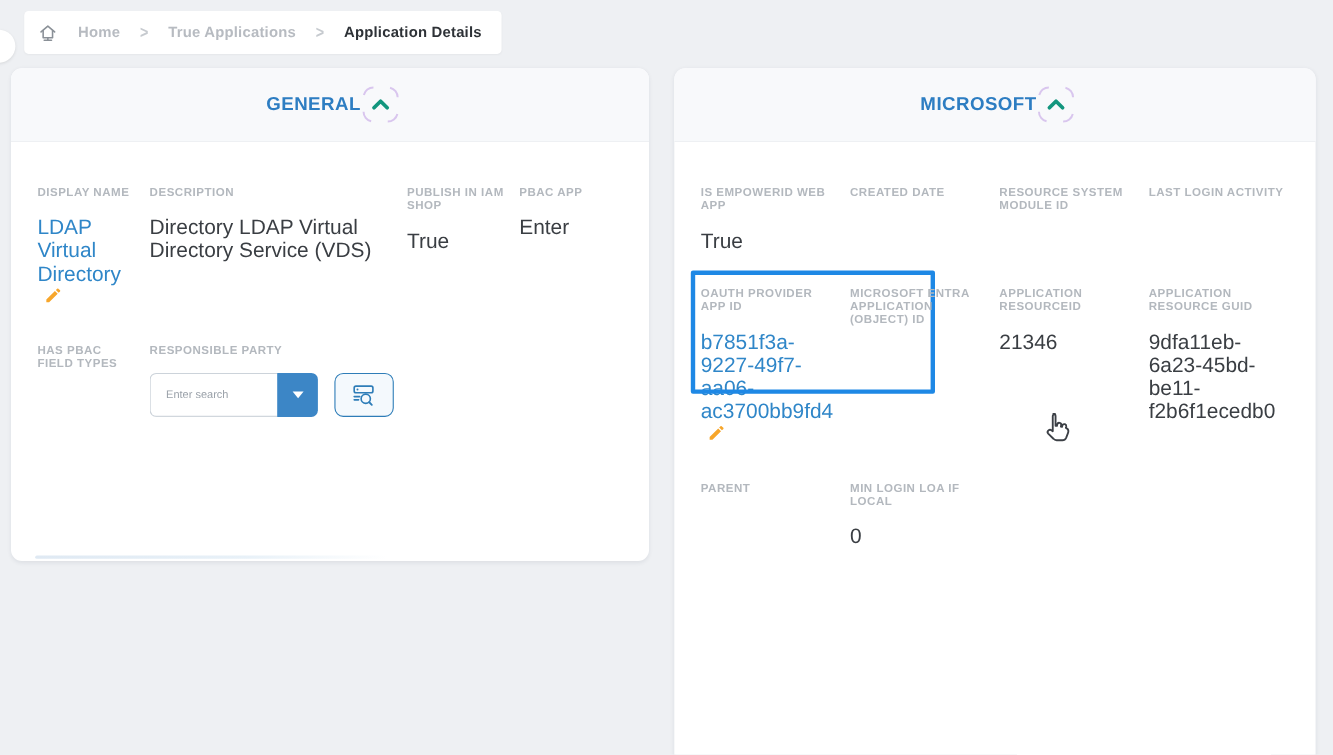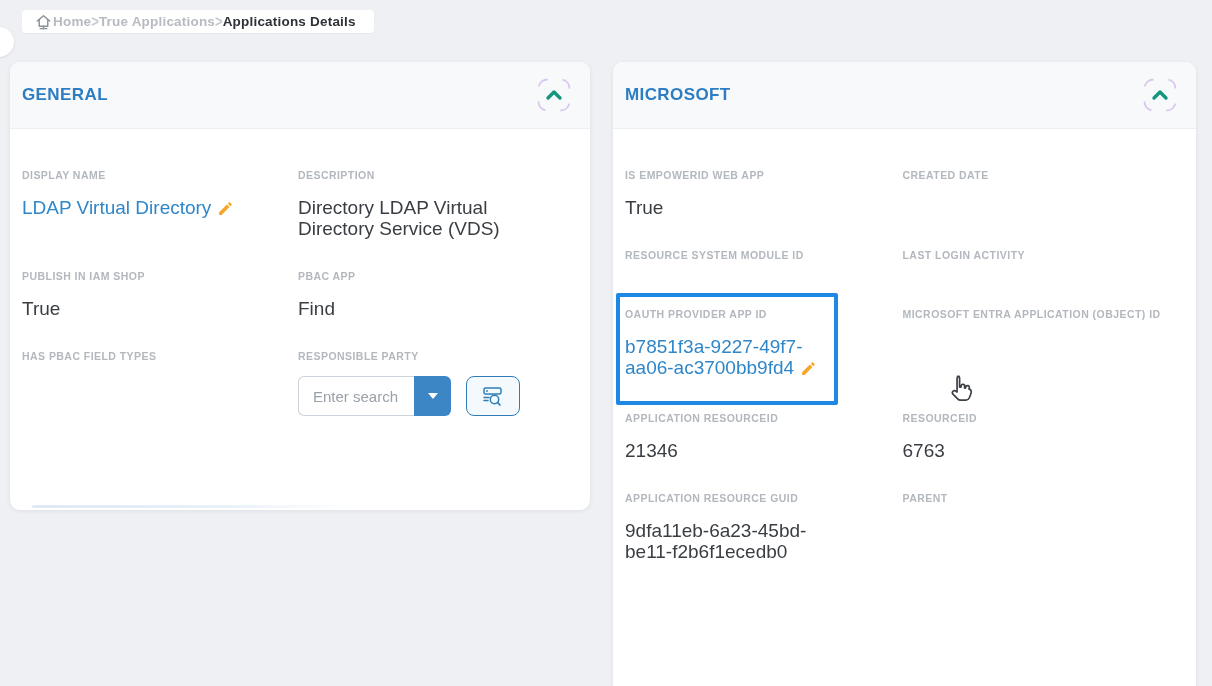--- a/index.html
+++ b/index.html
@@ -8,70 +8,70 @@
     background:#eef0f3;
     font-family:"Liberation Sans", sans-serif;
     -webkit-font-smoothing:antialiased;
   }
   
   .notch{
     position:absolute;left:-16px;top:27px;width:30px;height:30px;border-radius:50%;
     background:#ffffff;box-shadow:0 1px 3px rgba(0,0,0,.10);
   }
   .breadcrumb{
-    position:absolute;left:22px;top:10px;height:23px;
+    position:absolute;left:22px;top:10px;height:39px;
     background:#ffffff;border-radius:4px;
-    display:inline-flex;align-items:center;padding:0 18px 0 12px;
+    display:inline-flex;align-items:center;gap:18px;padding:0 18px 0 12px;
     box-shadow:0 1px 2px rgba(0,0,0,.04);
   }
   .bc-home-icon{display:flex;align-items:center;}
   .bc-item{font-size:13.5px;font-weight:700;color:#b7bbc1;letter-spacing:.2px;cursor:pointer;}
   .bc-sep{font-size:13px;color:#c6cacf;font-weight:700;transform:scaleY(1.2);}
   .bc-item.active{color:#2e3237;}
   
   .card{
     position:absolute;background:#fff;border-radius:10px;
     box-shadow:0 1px 4px rgba(25,39,60,.08);
   }
   .card-general{left:10px;top:62px;width:580px;height:448px;}
   .card-advanced{left:613px;top:62px;width:583px;height:650px;}
   .card header{
     height:67px;background:#f8f9fb;border-bottom:1px solid #edeff2;
     border-radius:10px 10px 0 0;
-    display:flex;align-items:center;justify-content:space-between;
-    padding:0 18px 0 12px;box-sizing:border-box;
+    display:flex;align-items:center;justify-content:center;
+    padding:0 18px 0 24px;box-sizing:border-box;
   }
   .card header h2{
     margin:0;font-size:17px;font-weight:700;color:#2d7dc2;letter-spacing:.4px;
   }
   .collapse-btn{
     width:36px;height:36px;background:transparent;border:none;padding:0;cursor:pointer;
     position:relative;display:flex;align-items:center;justify-content:center;
   }
   
-  .card-body{padding:40px 28px 0 12px;display:grid;grid-template-columns:1fr 1fr;column-gap:12px;}
+  .card-body{padding:40px 28px 0 24px;display:grid;grid-template-columns:1fr 1fr 1fr 1fr;column-gap:12px;}
   .field{margin-bottom:31px;position:relative;}
   .flabel{
     font-size:10.5px;font-weight:700;color:#b3b8be;letter-spacing:.45px;
     margin-bottom:16px;text-transform:uppercase;
   }
   .fvalue{font-size:19px;color:#3a3e43;line-height:21px;max-width:240px;}
   .fvalue.link{color:#2f86c8;cursor:pointer;}
   .edit-pencil{display:inline-block;vertical-align:-3px;margin-left:6px;cursor:pointer;}
   
   .hl-box{
     position:absolute;left:-9px;top:-15px;width:214px;height:104px;
     border:4px solid #1e88e5;border-radius:2px;pointer-events:none;
   }
   
   .rp-row{display:flex;align-items:center;gap:15px;margin-top:-2px;}
   .search-group{display:flex;height:40px;}
   .search-group input{
     width:116px;height:40px;border:1px solid #ccd3da;border-right:none;
-    border-radius:6px 0 0 6px;padding:0 14px;font-size:15px;color:#3a3e43;
+    border-radius:6px 0 0 6px;padding:0 14px;font-size:10px;color:#3a3e43;
     font-family:"Liberation Sans", sans-serif;outline:none;box-sizing:border-box;
   }
   .search-group input::placeholder{color:#9aa1a9;}
   .dd-btn{
     width:37px;height:40px;border:none;background:#3c86c6;border-radius:0 6px 6px 0;
     display:flex;align-items:center;justify-content:center;cursor:pointer;
   }
   .caret{
     width:0;height:0;border-left:5px solid transparent;border-right:5px solid transparent;
     border-top:6px solid #fff;
@@ -99,21 +99,21 @@
       <path d="M3.5 9.5 L10 4 L16.5 9.5"></path>
       <path d="M5.5 8.2 V15 H14.5 V8.2"></path>
       <path d="M10 15 V17.5"></path>
       <path d="M6.5 17.5 H13.5"></path>
     </svg>
   </span>
   <span class="bc-item">Home</span>
   <span class="bc-sep">&gt;</span>
   <span class="bc-item">True Applications</span>
   <span class="bc-sep">&gt;</span>
-  <span class="bc-item active">Applications Details</span>
+  <span class="bc-item active">Application Details</span>
 </nav>
 
 <section class="card card-general">
   <header>
     <h2>GENERAL</h2>
     <button class="collapse-btn">
       <svg width="36" height="36" viewBox="0 0 36 36" fill="none">
         <rect x="2.5" y="2.5" width="31" height="31" rx="9" stroke="#d9c6ee" stroke-width="1.8" pathLength="100" stroke-dasharray="11 14" stroke-dashoffset="11"></rect>
         <path d="M12 21 L18 15 L24 21" stroke="#13967e" stroke-width="3.4" stroke-linecap="round" stroke-linejoin="round"></path>
       </svg>
@@ -136,21 +136,21 @@
       <div class="fvalue">Directory LDAP Virtual Directory Service (VDS)</div>
     </div>
 
     <div class="field">
       <div class="flabel">PUBLISH IN IAM SHOP</div>
       <div class="fvalue">True</div>
     </div>
 
     <div class="field">
       <div class="flabel">PBAC APP</div>
-      <div class="fvalue">Find</div>
+      <div class="fvalue">Enter</div>
     </div>
 
     <div class="field">
       <div class="flabel">HAS PBAC FIELD TYPES</div>
       <div class="fvalue"></div>
     </div>
 
     <div class="field">
       <div class="flabel">RESPONSIBLE PARTY</div>
       <div class="rp-row">
@@ -223,34 +223,34 @@
     <div class="field">
       <div class="flabel">MICROSOFT ENTRA APPLICATION (OBJECT) ID</div>
       <div class="fvalue"></div>
     </div>
 
     <div class="field">
       <div class="flabel">APPLICATION RESOURCEID</div>
       <div class="fvalue">21346</div>
     </div>
 
-    <div class="field">
-      <div class="flabel">RESOURCEID</div>
-      <div class="fvalue">6763</div>
-    </div>
 
     <div class="field">
       <div class="flabel">APPLICATION RESOURCE GUID</div>
       <div class="fvalue" style="max-width:200px;">9dfa11eb-6a23-45bd-be11-f2b6f1ecedb0</div>
     </div>
 
     <div class="field">
       <div class="flabel">PARENT</div>
       <div class="fvalue"></div>
     </div>
 
+    <div class="field">
+      <div class="flabel">MIN LOGIN LOA IF LOCAL</div>
+      <div class="fvalue">0</div>
+    </div>
 
   </div>
 </section>
 
 <svg class="mouse-cursor" width="30" height="34" viewBox="0 0 24 28">
   <path d="M8.8 2.8 c1 0 1.7.8 1.7 1.7 v7.1 l1 .1 .3-1.2 c.2-.8 1-1.3 1.8-1.1 .8.2 1.3 1 1.1 1.8 l-.2 1 .8.2 .3-1 c.2-.8 1.1-1.2 1.9-1 .7.3 1.1 1 1 1.7 l-.3 1 c1.2.4 1.9 1.2 1.9 2.4 0 .7-.2 1.5-.6 2.4 l-1.1 2.7 c-.5 1.1-1.5 1.8-2.7 1.8 h-4.4 c-.9 0-1.8-.4-2.4-1.1 L5 17.4 c-.6-.7-.5-1.8.2-2.4 .6-.5 1.5-.6 2.2-.1 l1 .8 V4.5 c0-.9.7-1.7 1.7-1.7 z" transform="translate(-1.3,0)" fill="#ffffff" stroke="#3c4046" stroke-width="1.4" stroke-linejoin="round"></path>
 </svg>
 
 </body></html>

